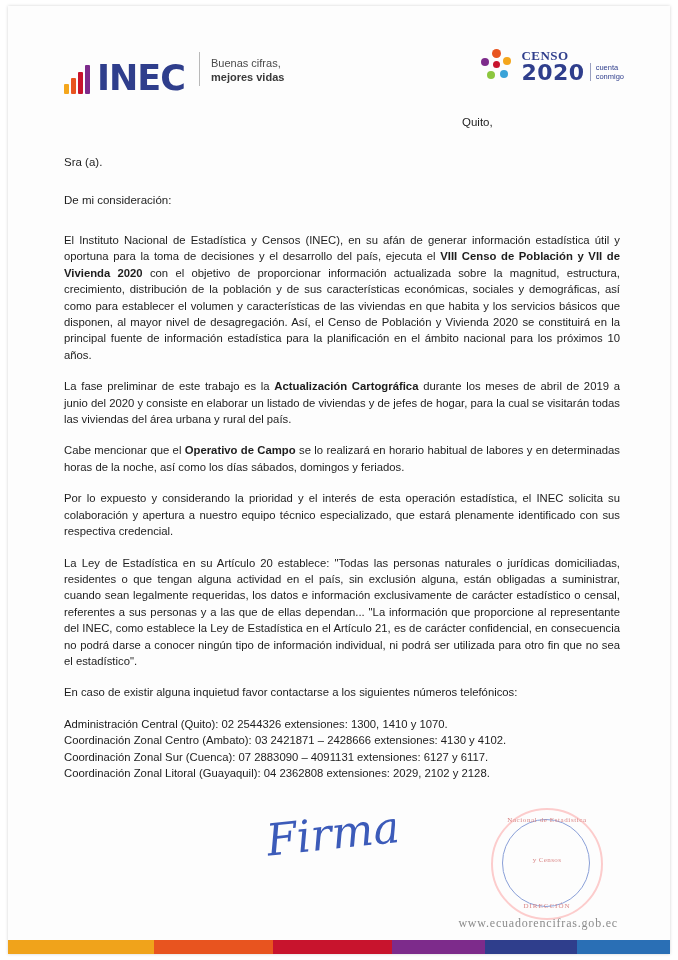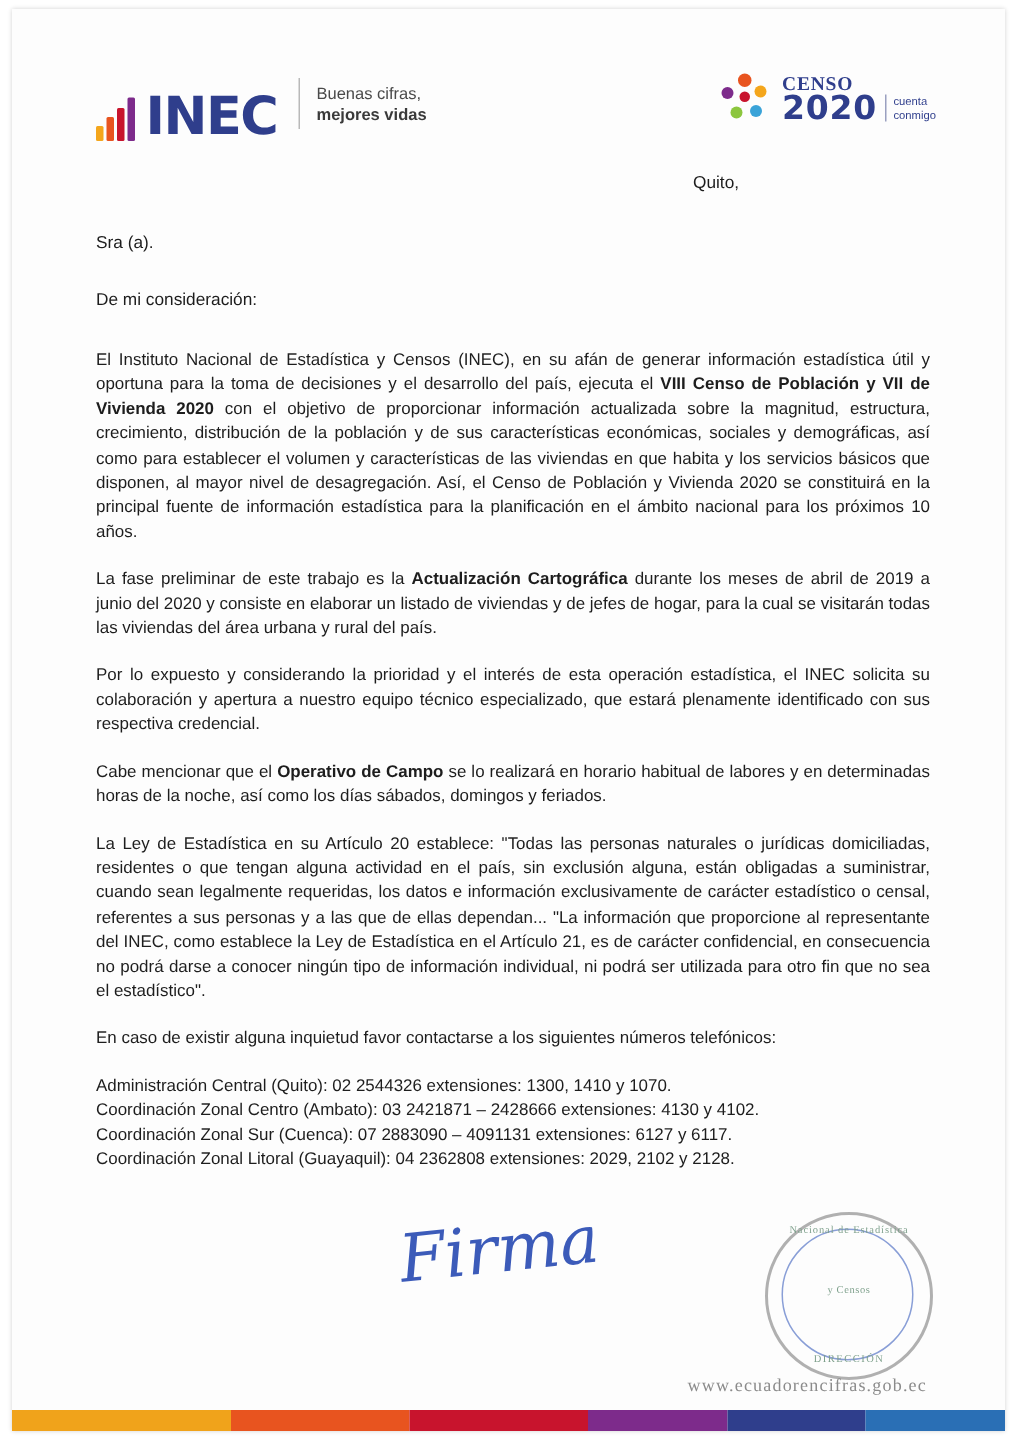--- a/index.html
+++ b/index.html
@@ -200,28 +200,28 @@
     top: 54px;
     width: 662px;
     text-align: center;
     font-size: 11.5px;
     font-weight: bold;
     color: #111;
     letter-spacing: 0.1px;
   }
   .seal {
     position: absolute;
-    right: 48px;
+    right: 67px;
     top: -4px;
     width: 108px;
     height: 108px;
-    border: 2px solid #737373;
+    border: 2px solid #fca5a5;
     border-radius: 50%;
     opacity: 0.55;
-    color: #14532d;
+    color: #b91c1c;
   }
   .seal .ring2 {
     position: absolute;
     left: 9px; top: 9px;
     width: 86px; height: 86px;
     border: 1px solid #2b52b8;
     border-radius: 50%;
   }
   .seal .seal-top {
     position: absolute;
@@ -325,23 +325,23 @@
 
     <div class="body">
       <div class="city">Quito,</div>
       <div class="salutation">Sra (a).</div>
       <div class="consideration">De mi consideración:</div>
 
       <p class="para">El Instituto Nacional de Estadística y Censos (INEC), en su afán de generar información estadística útil y oportuna para la toma de decisiones y el desarrollo del país, ejecuta el <b>VIII Censo de Población y VII de Vivienda 2020</b> con el objetivo de proporcionar información actualizada sobre la magnitud, estructura, crecimiento, distribución de la población y de sus características económicas, sociales y demográficas, así como para establecer el volumen y características de las viviendas en que habita y los servicios básicos que disponen, al mayor nivel de desagregación. Así, el Censo de Población y Vivienda 2020 se constituirá en la principal fuente de información estadística para la planificación en el ámbito nacional para los próximos 10 años.</p>
 
       <p class="para">La fase preliminar de este trabajo es la <b>Actualización Cartográfica</b> durante los meses de abril de 2019 a junio del 2020 y consiste en elaborar un listado de viviendas y de jefes de hogar, para la cual se visitarán todas las viviendas del área urbana y rural del país.</p>
 
+      <p class="para">Cabe mencionar que el <b>Operativo de Campo</b> se lo realizará en horario habitual de labores y en determinadas horas de la noche, así como los días sábados, domingos y feriados.</p>
+
       <p class="para">Por lo expuesto y considerando la prioridad y el interés de esta operación estadística, el INEC solicita su colaboración y apertura a nuestro equipo técnico especializado, que estará plenamente identificado con sus respectiva credencial.</p>
-
-      <p class="para">Cabe mencionar que el <b>Operativo de Campo</b> se lo realizará en horario habitual de labores y en determinadas horas de la noche, así como los días sábados, domingos y feriados.</p>
 
       <p class="para">La Ley de Estadística en su Artículo 20 establece: "Todas las personas naturales o jurídicas domiciliadas, residentes o que tengan alguna actividad en el país, sin exclusión alguna, están obligadas a suministrar, cuando sean legalmente requeridas, los datos e información exclusivamente de carácter estadístico o censal, referentes a sus personas y a las que de ellas dependan... "La información que proporcione al representante del INEC, como establece la Ley de Estadística en el Artículo 21, es de carácter confidencial, en consecuencia no podrá darse a conocer ningún tipo de información individual, ni podrá ser utilizada para otro fin que no sea el estadístico".</p>
 
 
       <p class="para">En caso de existir alguna inquietud favor contactarse a los siguientes números telefónicos:</p>
 
       <div class="phones">
         <div>Administración Central (Quito): 02 2544326 extensiones: 1300, 1410 y 1070.</div>
         <div>Coordinación Zonal Centro (Ambato): 03 2421871 – 2428666 extensiones: 4130 y 4102.</div>
         <div>Coordinación Zonal Sur (Cuenca): 07 2883090 – 4091131 extensiones: 6127 y 6117.</div>

